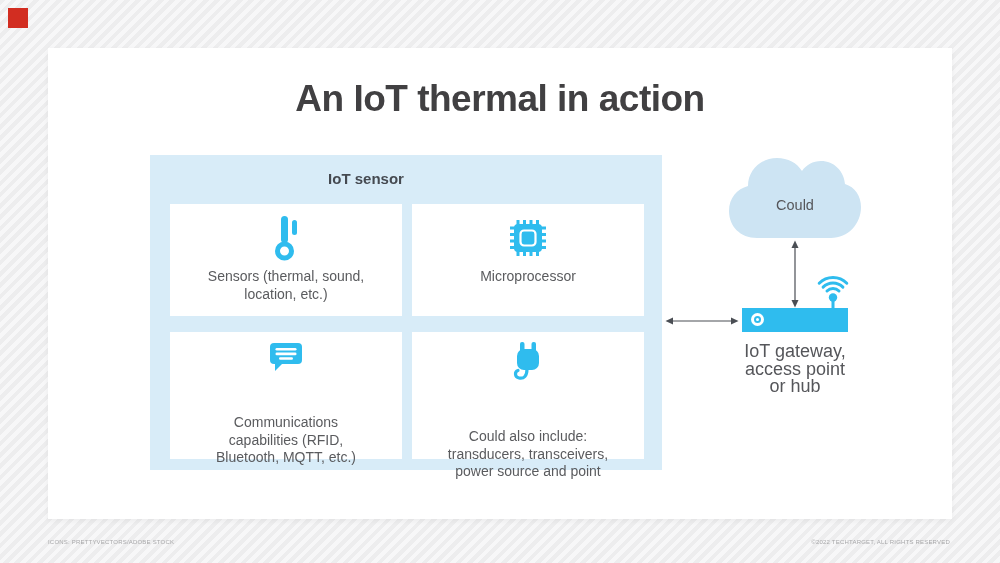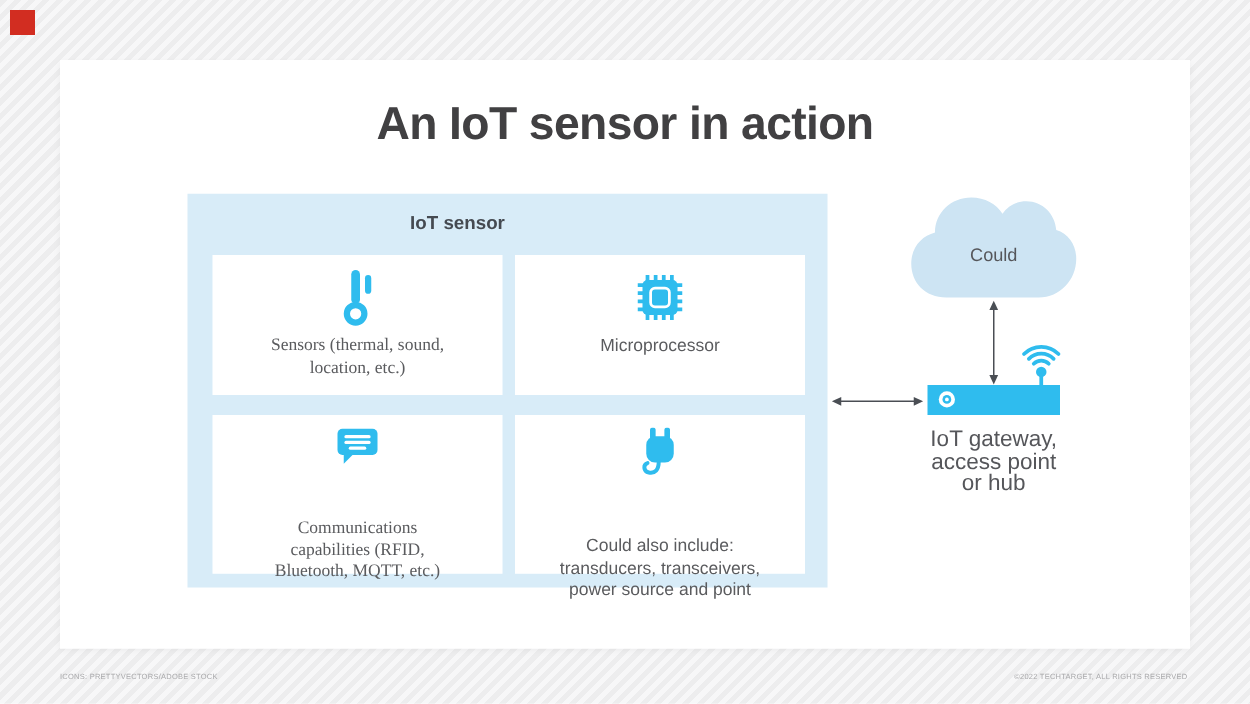--- a/index.html
+++ b/index.html
@@ -35,21 +35,21 @@
     font-size:15px;font-weight:bold;color:#454a51;
   }
   .sbox{
     position:absolute;background:#ffffff;
     display:flex;flex-direction:column;align-items:center;
     box-sizing:border-box;padding-top:10px;
   }
   .sbox .icon-slot{display:flex;align-items:center;justify-content:center;}
   .row1{top:204px;width:232px;height:112px;}
   .row2{top:332px;width:232px;height:127px;gap:36px;}
-  .col1{left:170px;font-family:Liberation Serif, serif;} .col2{left:412px;}
+  .col1{left:170px;} .col2{left:412px;}
   .row1 .icon-slot{height:48px;}
   .row2 .icon-slot{height:45px;}
   .sbox .btext{
     margin-top:6px;text-align:center;white-space:pre-line;
     font-size:14px;line-height:17.5px;color:var(--text_gray,#5a5b5e);
   }
   .blue-icon{color:var(--accent_blue,#2fbcee);display:block;}
   
   .cloud-svg{position:absolute;left:727px;top:150px;color:var(--cloud_blue,#cde4f3);}
   .cloud-label{
@@ -80,21 +80,21 @@
 </style>
 </head>
 <body>
 
 <div class="stage">
 
   <div class="red-marker"></div>
 
   <div class="card"></div>
 
-  <h1 class="title">An IoT sensor in action</h1>
+  <h1 class="title">An IoT thermal in action</h1>
 
   <div class="panel"></div>
   <div class="panel-label">IoT sensor</div>
 
   <div class="sbox row1 col1">
     <div class="icon-slot">
       <svg class="blue-icon" width="30" height="48" viewBox="0 0 30 48">
         <rect x="10" y="2" width="7" height="27" rx="3.5" fill="currentColor"></rect>
         <circle cx="13.5" cy="37" r="7" fill="none" stroke="currentColor" stroke-width="5"></circle>
         <rect x="21" y="6" width="5" height="15" rx="2.5" fill="currentColor"></rect>

